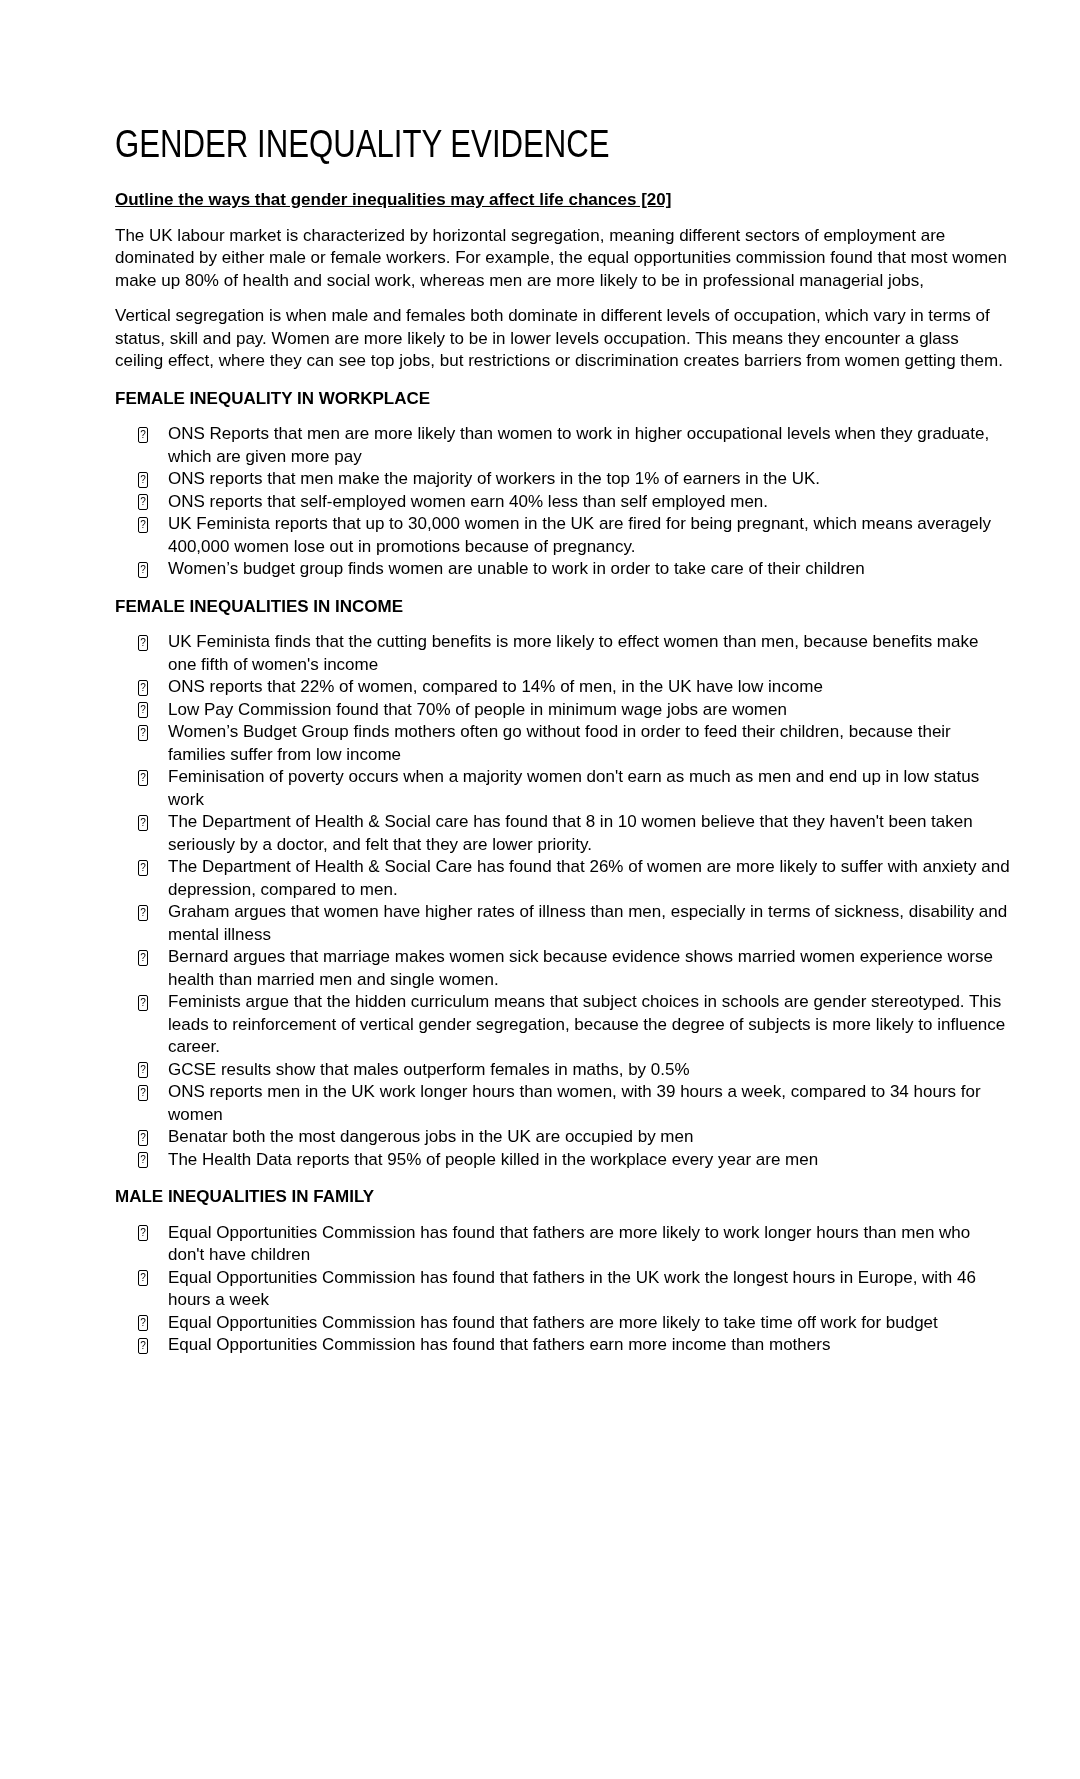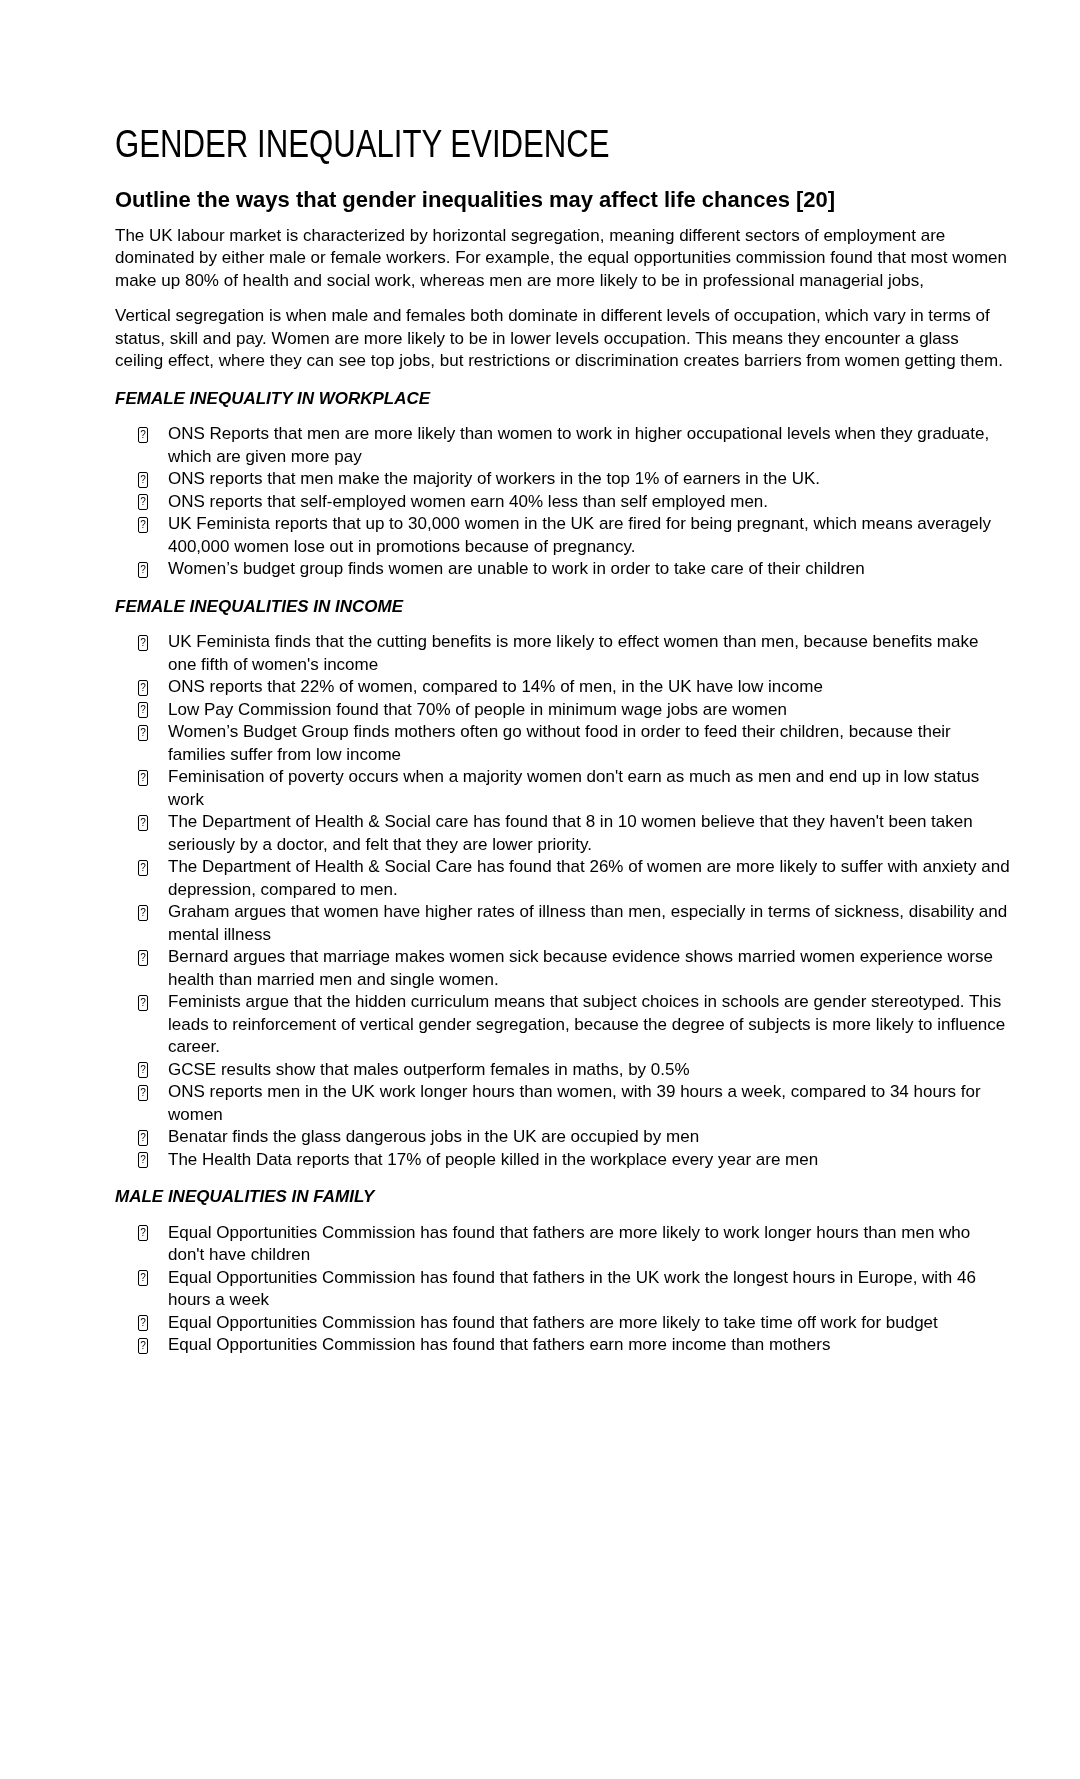--- a/index.html
+++ b/index.html
@@ -23,32 +23,32 @@
     font-weight: 400;
     line-height: 1.0;
     letter-spacing: 0;
     white-space: nowrap;
     transform: scaleX(0.82);
     transform-origin: 0 50%;
   }
   .doc-subtitle {
     margin: 26px 0 0 0;
     font-weight: 700;
-    font-size: 22px;
+    font-size: 17px;
+    text-decoration: underline;
   }
   .intro p {
     margin: 13px 0 0 0;
   }
   .intro p b, .bullet-lead { font-weight: 400; }
   h2.section-heading {
     margin: 15px 0 13px 0;
     font-size: 17px;
     font-weight: 700;
     line-height: 22.5px;
-    font-style: italic;
   }
   ul.bullet-list {
     list-style: none;
     margin: 0;
     padding: 0;
   }
   ul.bullet-list li {
     position: relative;
     padding-left: 53px;
   }
@@ -100,22 +100,22 @@
         <li><span class="tofu">?</span><span class="bullet-lead">The Department of Health &amp; Social Care</span><span> has found that 26% of women are more likely to suffer with anxiety and depression, compared to men.</span></li>
         <li><span class="tofu">?</span><span class="bullet-lead">Graham</span><span> argues that women have higher rates of illness than men, especially in terms of sickness, disability and mental illness</span></li>
         <li><span class="tofu">?</span><span class="bullet-lead">Bernard</span><span> argues that marriage makes women sick because evidence shows married women experience worse health than married men and single women.</span></li>
       </ul>
       <ul class="bullet-list">
         <li><span class="tofu">?</span><span class="bullet-lead">Feminists</span><span> argue that the hidden curriculum means that subject choices in schools are gender stereotyped. This leads to reinforcement of vertical gender segregation, because the degree of subjects is more likely to influence career.</span></li>
         <li><span class="tofu">?</span><span class="bullet-lead">GCSE</span><span> results show that males outperform females in maths, by 0.5%</span></li>
       </ul>
       <ul class="bullet-list">
         <li><span class="tofu">?</span><span class="bullet-lead">ONS</span><span> reports men in the UK work longer hours than women, with 39 hours a week, compared to 34 hours for women</span></li>
-        <li><span class="tofu">?</span><span class="bullet-lead">Benatar</span><span> finds the glass dangerous jobs in the UK are occupied by men</span></li>
-        <li><span class="tofu">?</span><span class="bullet-lead">The Health Data</span><span> reports that 17% of people killed in the workplace every year are men</span></li>
+        <li><span class="tofu">?</span><span class="bullet-lead">Benatar</span><span> both the most dangerous jobs in the UK are occupied by men</span></li>
+        <li><span class="tofu">?</span><span class="bullet-lead">The Health Data</span><span> reports that 95% of people killed in the workplace every year are men</span></li>
       </ul>
       <h2 class="section-heading">MALE INEQUALITIES IN FAMILY</h2>
       <ul class="bullet-list">
         <li><span class="tofu">?</span><span class="bullet-lead">Equal Opportunities Commission</span><span> has found that fathers are more likely to work longer hours than men who don't have children</span></li>
         <li><span class="tofu">?</span><span class="bullet-lead">Equal Opportunities Commission</span><span> has found that fathers in the UK work the longest hours in Europe, with 46 hours a week</span></li>
         <li><span class="tofu">?</span><span class="bullet-lead">Equal Opportunities Commission</span><span> has found that fathers are more likely to take time off work for budget</span></li>
         <li><span class="tofu">?</span><span class="bullet-lead">Equal Opportunities Commission</span><span> has found that fathers earn more income than mothers</span></li>
       </ul>
     </div>
 </div>

